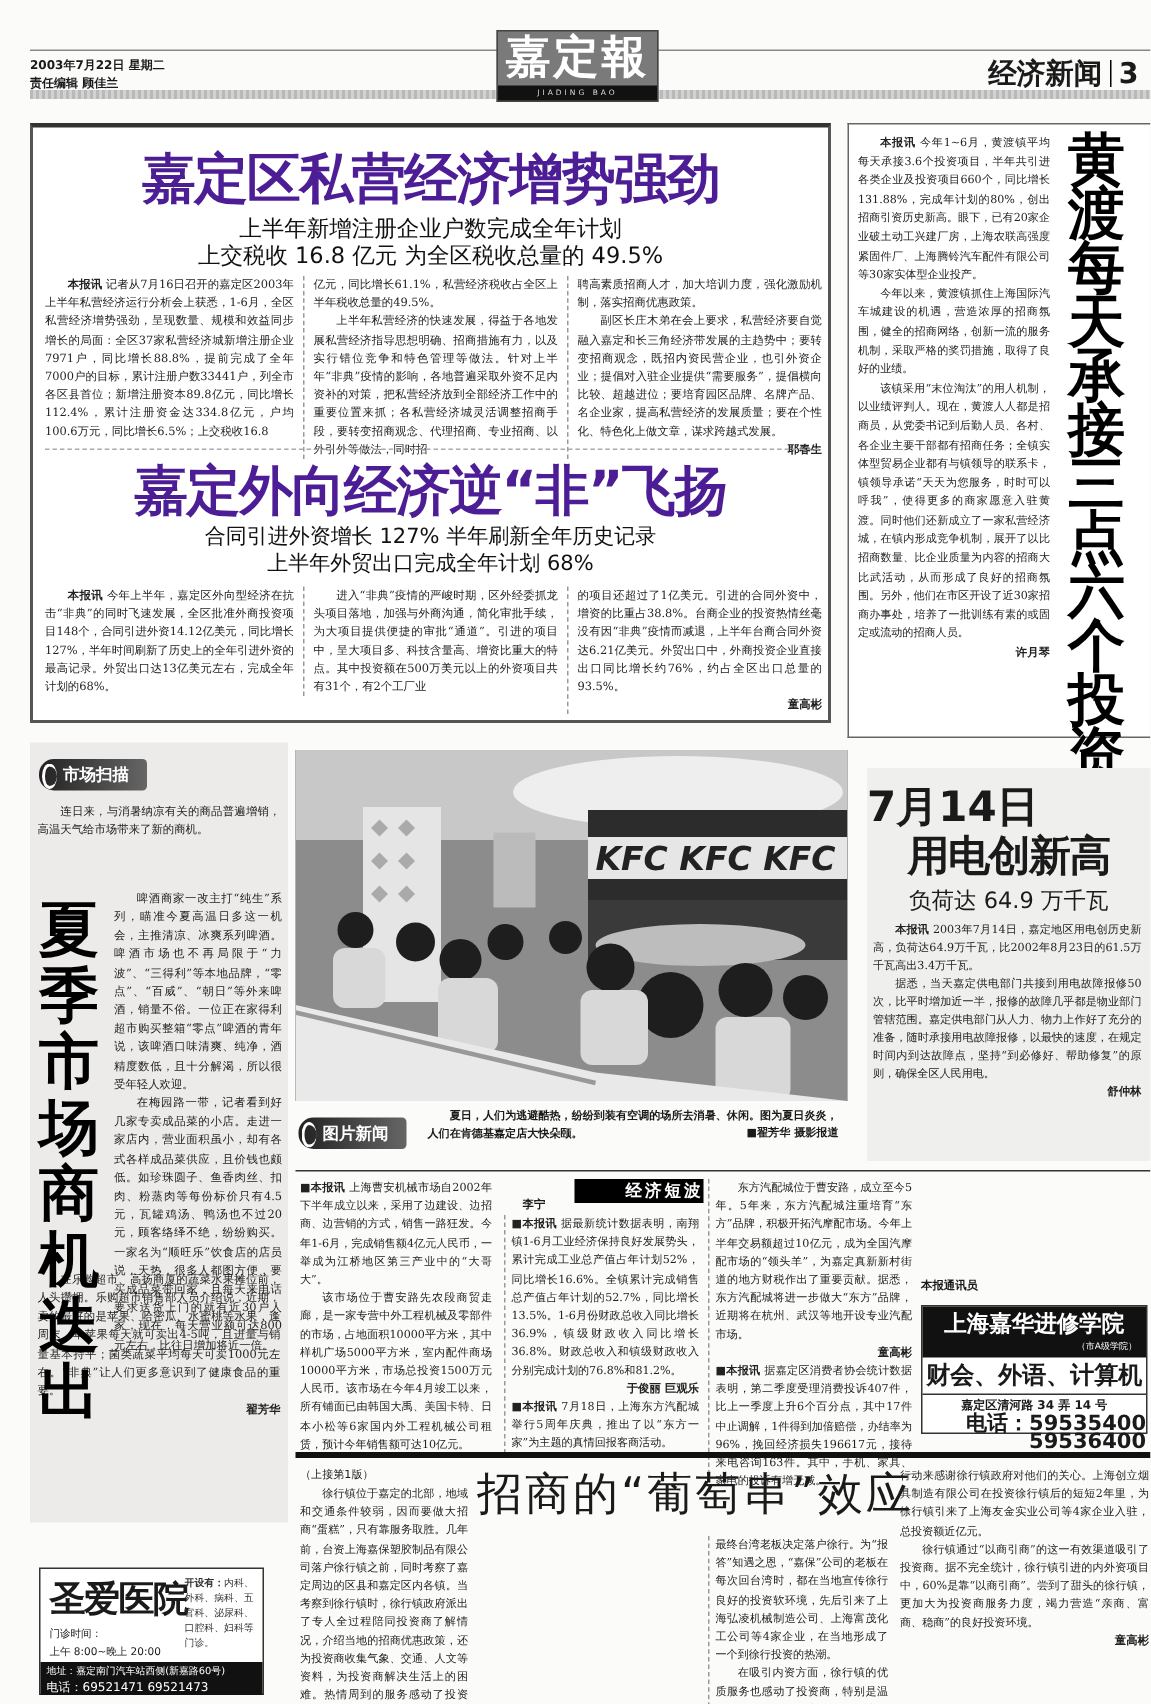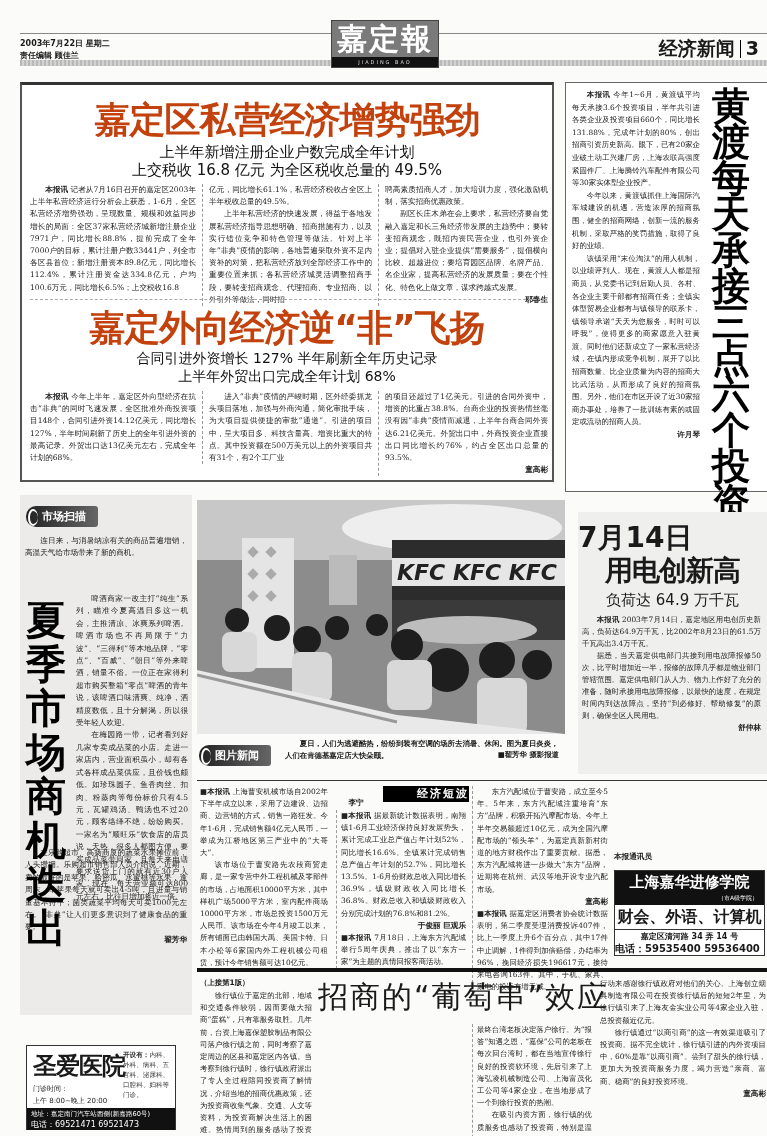--- a/index.html
+++ b/index.html
@@ -3,21 +3,21 @@
 <meta charset="utf-8">
 <style>
 *{box-sizing:border-box;margin:0;padding:0}
 body{width:767px;height:1136px;background:#fbfbfa;font-family:"DejaVu Sans","Liberation Sans",sans-serif;color:#1a1a1a;position:relative;overflow:hidden}
 .abs{position:absolute}
 .body-txt{font-family:"DejaVu Serif","Liberation Serif",serif;font-size:7.6px;line-height:12.2px;text-align:justify;color:#222}
 .body-txt p{text-indent:2em}
 .byline{font-family:"DejaVu Sans",sans-serif;font-weight:bold;text-align:right;font-size:7.6px}
 .lead{font-weight:bold;font-family:"DejaVu Sans",sans-serif}
 .col-dash{border-left:1px dashed #999}
-.heavy{font-family:"DejaVu Sans",sans-serif;font-weight:900;letter-spacing:-1px;color:#c2410c}
+.heavy{font-family:"DejaVu Sans",sans-serif;font-weight:900;letter-spacing:-1px;color:#4c1d95}
 .sub{font-family:"DejaVu Sans",sans-serif;text-align:center;color:#111}
 
 #mast-line{left:20px;top:33px;width:747px;height:1px;background:#888}
 #mast-bar{left:20px;top:60px;width:747px;height:6px;background:repeating-linear-gradient(90deg,#b9b9b9 0 2px,#d2d2d2 2px 4px)}
 #logo{left:331px;top:20px;width:108px;height:48px;background:#7a7a7a;border:1px solid #444;color:#fff;text-align:center}
 #logo .cn{font-family:"DejaVu Serif",serif;font-size:30px;line-height:36px;font-weight:bold;letter-spacing:2px;color:#fff}
 #logo .en{background:#111;font-size:5px;letter-spacing:2px;line-height:10px;color:#ddd}
 #date{left:20px;top:38px;font-size:8px;font-weight:bold}
 #editor{left:20px;top:50px;font-size:8px;font-weight:bold}
 #section{right:8px;top:36px;font-size:19px;font-weight:900}
@@ -213,26 +213,26 @@
 </div>
 <div class="abs byline" style="left:614px;top:852px;width:150px;text-align:left">本报通讯员</div>
 
 <div class="abs" id="ad2">
   <div style="background:#111;color:#fff;text-align:center;height:34px">
     <div style="font-size:15px;font-weight:900;line-height:22px">上海嘉华进修学院</div>
     <div style="font-size:6px;text-align:right;padding-right:6px;line-height:10px">（市A级学院）</div>
   </div>
   <div style="text-align:center;font-family:'DejaVu Serif',serif;font-size:16px;font-weight:bold;line-height:24px;border-bottom:1px solid #333">财会、外语、计算机</div>
   <div style="text-align:center;font-size:8px;font-weight:bold;line-height:13px">嘉定区清河路 34 弄 14 号</div>
-  <div style="text-align:left;font-size:10px;font-weight:bold;line-height:12px">电话：59535400  59536400</div>
+  <div style="text-align:right;font-size:14px;font-weight:bold;line-height:12px">电话：59535400  59536400</div>
 </div>
 
 <div class="abs" id="rule"></div>
 <div class="abs" style="left:318px;top:978px;font-family:'DejaVu Sans',sans-serif;font-size:30px;font-weight:normal;line-height:38px;letter-spacing:2px">招商的“葡萄串”效应</div>
-<div class="abs" style="left:200px;top:978px;font-size:7.4px;font-weight:bold">（上接第1版）</div>
+<div class="abs" style="left:200px;top:978px;font-size:7.4px;font-weight:normal">（上接第1版）</div>
 <div class="abs body-txt" style="left:200px;top:990px;width:262px;font-size:7.4px;line-height:12.2px">
   <p style="padding-right:150px">徐行镇位于嘉定的北部，地域和交通条件较弱，因而要做大招商“蛋糕”，只有靠服务取胜。几年前，台资上海嘉保塑胶制品有限公司落户徐行镇之前，同时考察了嘉定周边的区县和嘉定区内各镇。当考察到徐行镇时，徐行镇政府派出了专人全过程陪同投资商了解情况，介绍当地的招商优惠政策，还为投资商收集气象、交通、人文等资料，为投资商解决生活上的困难。热情周到的服务感动了投资商，虽然时间不长，台湾投资商已与徐行人结下了深厚的友谊，</p>
 </div>
 <div class="abs body-txt col-dash" style="left:472px;top:1024px;width:120px;padding-left:4px;font-size:7.4px;line-height:12.2px">
   <p style="text-indent:0">最终台湾老板决定落户徐行。为“报答”知遇之恩，“嘉保”公司的老板在每次回台湾时，都在当地宣传徐行良好的投资软环境，先后引来了上海弘凌机械制造公司、上海富茂化工公司等4家企业，在当地形成了一个到徐行投资的热潮。</p>
   <p>在吸引内资方面，徐行镇的优质服务也感动了投资商，特别是温州人把徐行当成创业的第二故乡。他们以“一带三”、“一带四”的实际</p>
 </div>
 <div class="abs body-txt" style="left:600px;top:978px;width:166px;font-size:7.4px;line-height:12.2px">
   <p style="text-indent:0">行动来感谢徐行镇政府对他们的关心。上海创立烟具制造有限公司在投资徐行镇后的短短2年里，为徐行镇引来了上海友金实业公司等4家企业入驻，总投资额近亿元。</p>
   <p>徐行镇通过“以商引商”的这一有效渠道吸引了投资商。据不完全统计，徐行镇引进的内外资项目中，60%是靠“以商引商”。尝到了甜头的徐行镇，更加大为投资商服务力度，竭力营造“亲商、富商、稳商”的良好投资环境。</p>

